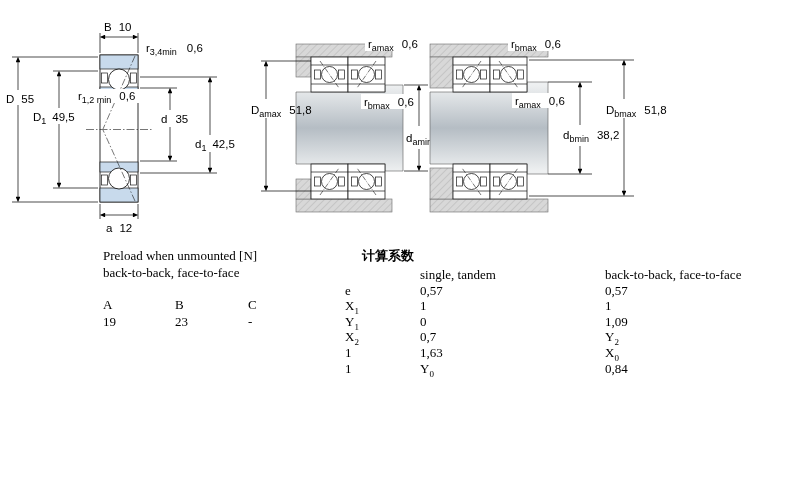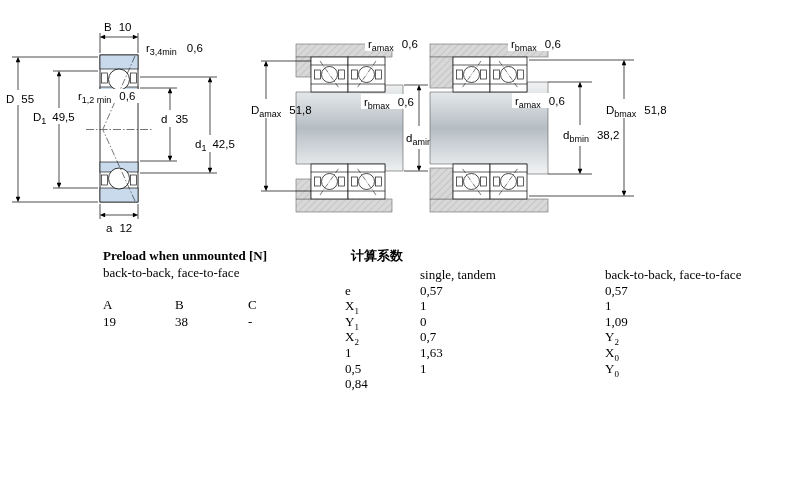--- a/index.html
+++ b/index.html
@@ -1,25 +1,25 @@
 <!DOCTYPE html>
 <html><head>
 <meta charset="utf-8">
 <style>
   html,body{margin:0;padding:0;background:#fff;}
   .canvas{position:relative;width:764px;height:500px;background:#ffffff;overflow:hidden;
           font-family:"Liberation Sans",sans-serif;}
   .drawing{position:absolute;left:0;top:0;}
   svg text{font-family:"Liberation Sans",sans-serif;font-size:11.5px;fill:#000;}
   .serif{font-family:"Liberation Serif",serif;font-size:13px;color:#000;}
-  .tbl-title{font-weight:bold;}
+  .tbl-title{font-weight:normal;}
   .preload{position:absolute;left:103px;top:248px;}
   .preload .sub{margin-top:1px;}
   .preload-grid{display:grid;grid-template-columns:72px 73px 60px;margin-top:16px;row-gap:1px;}
-  .factors-title{position:absolute;left:351px;top:247px;font-weight:bold;}
+  .factors-title{position:absolute;left:362px;top:247px;font-weight:bold;}
   .factors{position:absolute;left:345px;top:267px;display:grid;
            grid-template-columns:75px 185px 230px;grid-auto-rows:15.6px;align-items:baseline;}
   .factors .hdr{grid-column:2;}
   .factors .hdr2{grid-column:3;}
   sub{font-size:9px;}
   .cell{white-space:nowrap;}
 </style>
 </head>
 <body>
 
@@ -199,21 +199,21 @@
 </svg>
 
 <div class="preload serif">
   <div class="tbl-title">Preload when unmounted [N]</div>
   <div class="sub">back-to-back, face-to-face</div>
   <div class="preload-grid">
     <div class="cell">A</div>
     <div class="cell">B</div>
     <div class="cell">C</div>
     <div class="cell">19</div>
-    <div class="cell">38</div>
+    <div class="cell">23</div>
     <div class="cell">-</div>
   </div>
 </div>
 
 <div class="factors-title serif">计算系数</div>
 <div class="factors serif">
   <div class="cell hdr">single, tandem</div>
   <div class="cell hdr2">back-to-back, face-to-face</div>
 
   <div class="cell"><span>e</span><sub></sub></div>
@@ -229,20 +229,19 @@
   <div class="cell">1,09</div>
 
   <div class="cell"><span>X</span><sub>2</sub></div>
   <div class="cell">0,7</div>
 
   <div class="cell"><span>Y</span><sub>2</sub></div>
   <div class="cell">1</div>
   <div class="cell">1,63</div>
 
   <div class="cell"><span>X</span><sub>0</sub></div>
-  <div class="cell">0,5</div>
   <div class="cell">1</div>
 
   <div class="cell"><span>Y</span><sub>0</sub></div>
   <div class="cell">0,84</div>
 </div>
 
 </div>
 
 </body></html>

